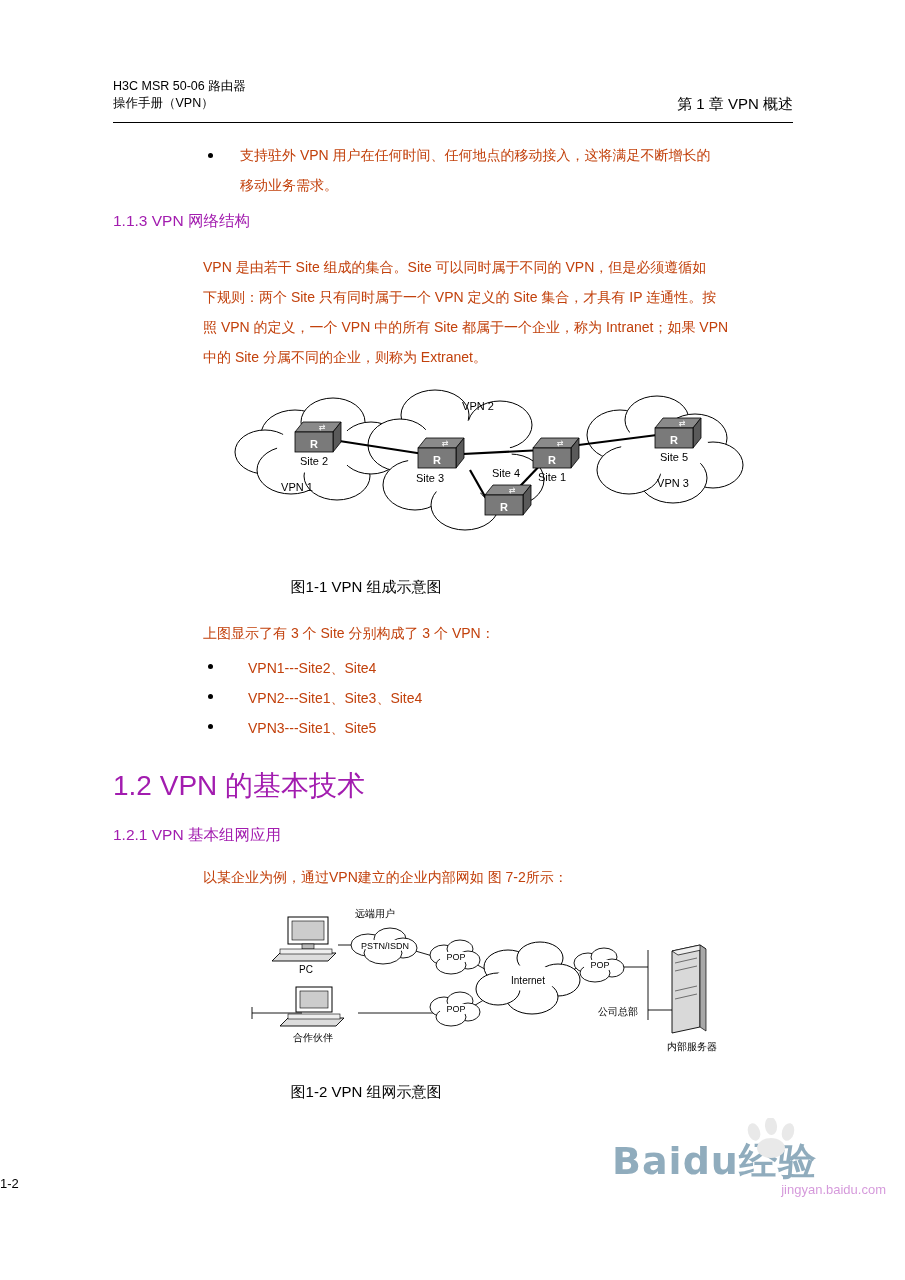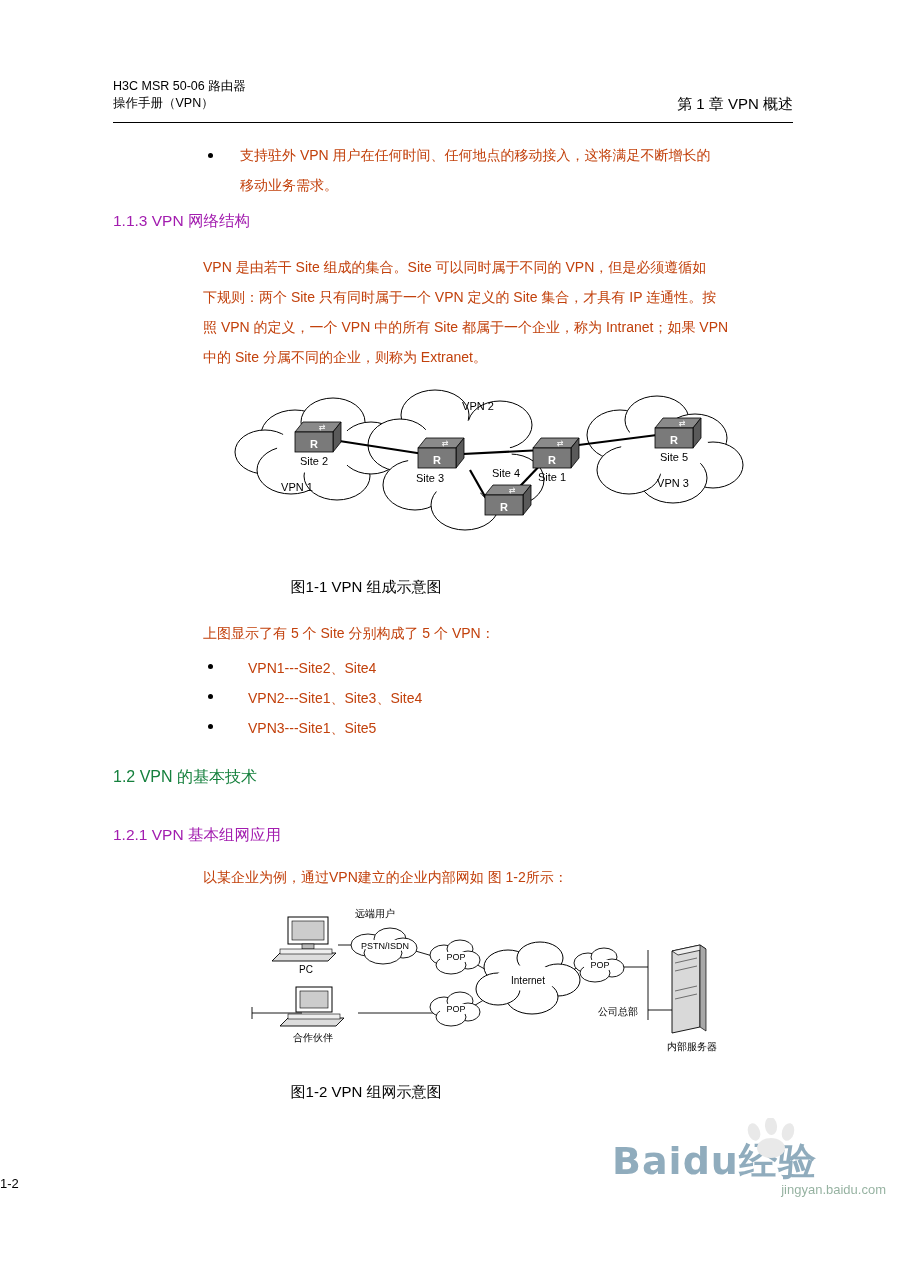--- a/index.html
+++ b/index.html
@@ -61,23 +61,23 @@
     border-radius: 50%;
   }
   .h3 {
     position: absolute;
     font-size: 15.5px;
     font-weight: normal;
     color: #a21caf;
   }
   .h2 {
     position: absolute;
-    font-size: 16px;
+    font-size: 28px;
     font-weight: normal;
-    color: #15803d;
+    color: #a21caf;
   }
   .caption {
     position: absolute;
     width: 732px;
     text-align: center;
     font-size: 15px;
   }
   .footer-page {
     position: absolute;
     width: 905px;
@@ -117,21 +117,21 @@
     font-family: "DejaVu Sans", sans-serif;
     font-size: 38px;
     font-weight: bold;
     color: #0c4a6e;
     letter-spacing: 1px;
     line-height: 42px;
   }
   .wm-sub {
     font-family: "Liberation Sans", sans-serif;
     font-size: 13px;
-    color: #14532d;
+    color: #a21caf;
     text-align: right;
     padding-right: 6px;
   }
   .wm-paw {
     position: absolute;
     left: 128px;
     top: -22px;
   }
 </style>
 </head>
@@ -260,36 +260,36 @@
         <text x="281" y="117">Site 4</text>
         <text x="327" y="121">Site 1</text>
         <text x="449" y="101">Site 5</text>
         <text x="448" y="127">VPN 3</text>
       </g>
     </svg>
   </div>
 
   <div class="caption" style="top:578px;">图1-1  VPN 组成示意图</div>
 
-  <div class="para" style="left:203px; top:618px;">上图显示了有 5 个 Site 分别构成了 5 个 VPN：</div>
+  <div class="para" style="left:203px; top:618px;">上图显示了有 3 个 Site 分别构成了 3 个 VPN：</div>
 
   <div class="bullet-dot" style="left:208px; top:664px;"></div>
   <div class="para" style="left:248px; top:653px;text-align:right;">VPN1---Site2、Site4</div>
 
   <div class="bullet-dot" style="left:208px; top:694px;"></div>
   <div class="para" style="left:248px; top:683px;">VPN2---Site1、Site3、Site4</div>
 
   <div class="bullet-dot" style="left:208px; top:724px;"></div>
   <div class="para" style="left:248px; top:713px;">VPN3---Site1、Site5</div>
 
   <div class="h2" style="left:113px; top:767px;">1.2  VPN 的基本技术</div>
 
   <div class="h3" style="left:113px; top:825px;">1.2.1  VPN 基本组网应用</div>
 
-  <div class="para" style="left:203px; top:862px;">以某企业为例，通过VPN建立的企业内部网如 图 1-2所示：</div>
+  <div class="para" style="left:203px; top:862px;">以某企业为例，通过VPN建立的企业内部网如 图 7-2所示：</div>
 
   <div class="fig2">
     <svg width="530" height="165" viewBox="0 0 530 165" xmlns="http://www.w3.org/2000/svg">
 
       <g stroke="#000" stroke-width="0.9" fill="none">
 
         <line x1="98" y1="50" x2="112" y2="50"></line>
 
         <line x1="172" y1="55" x2="196" y2="62"></line>
 

